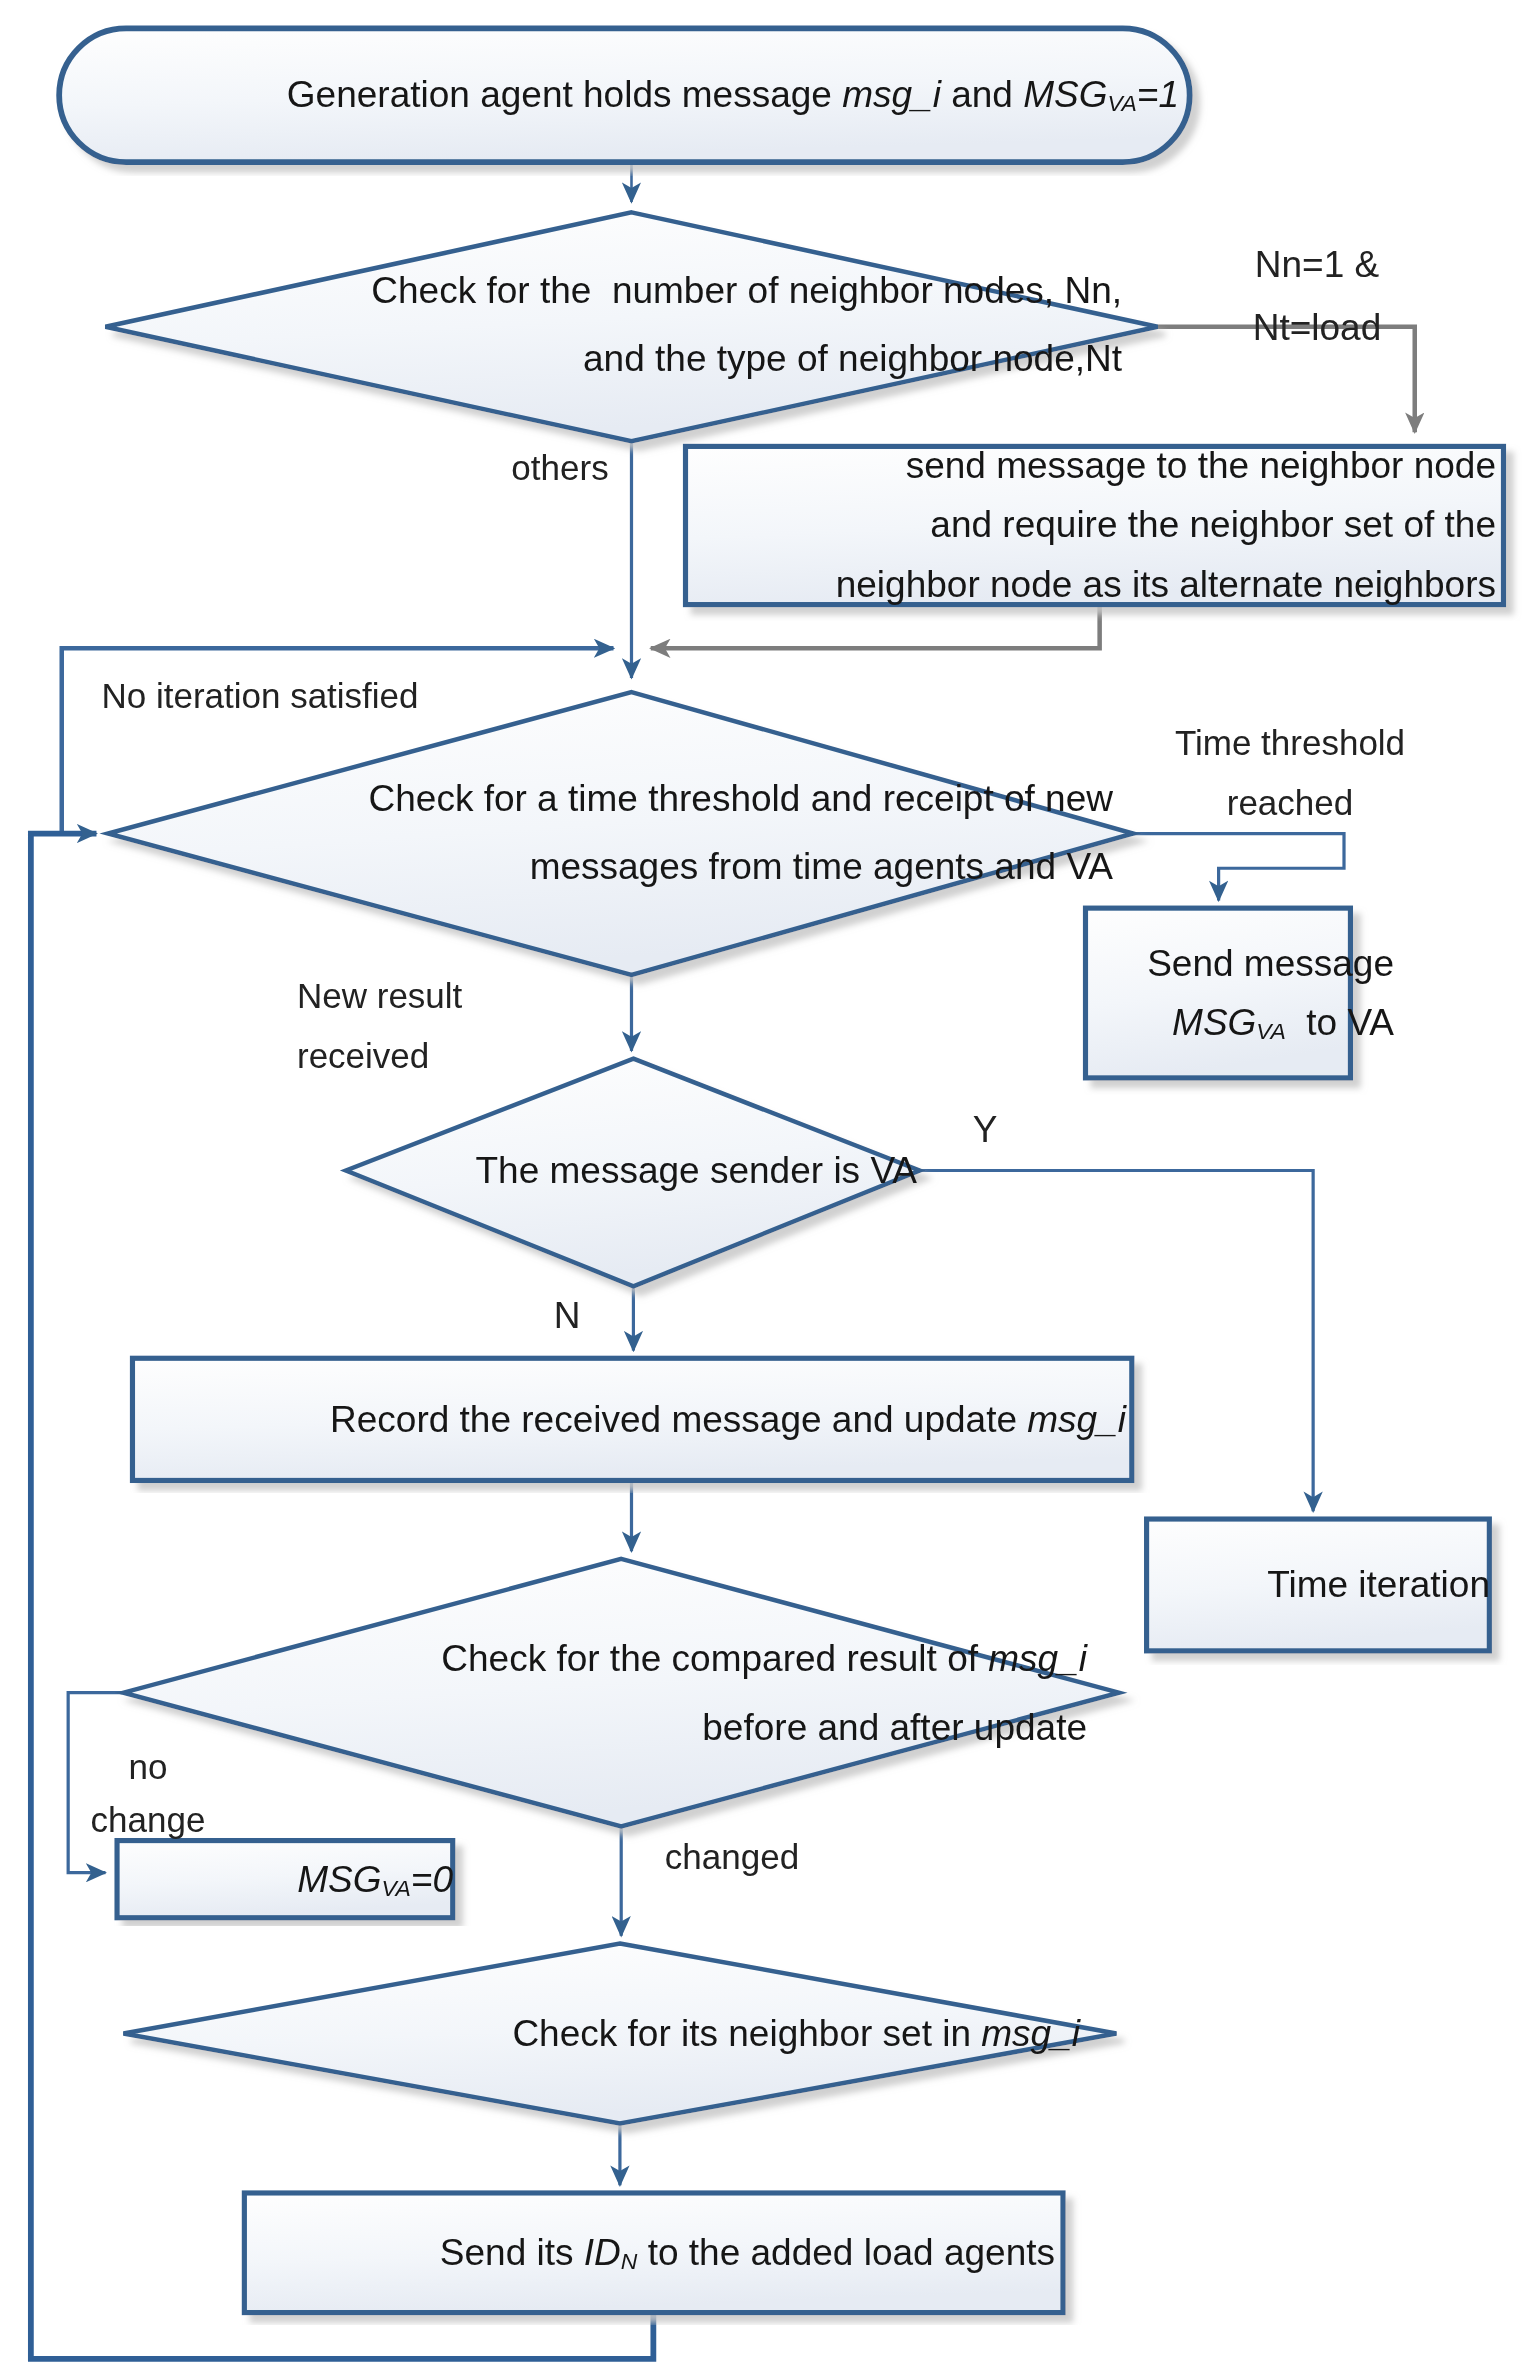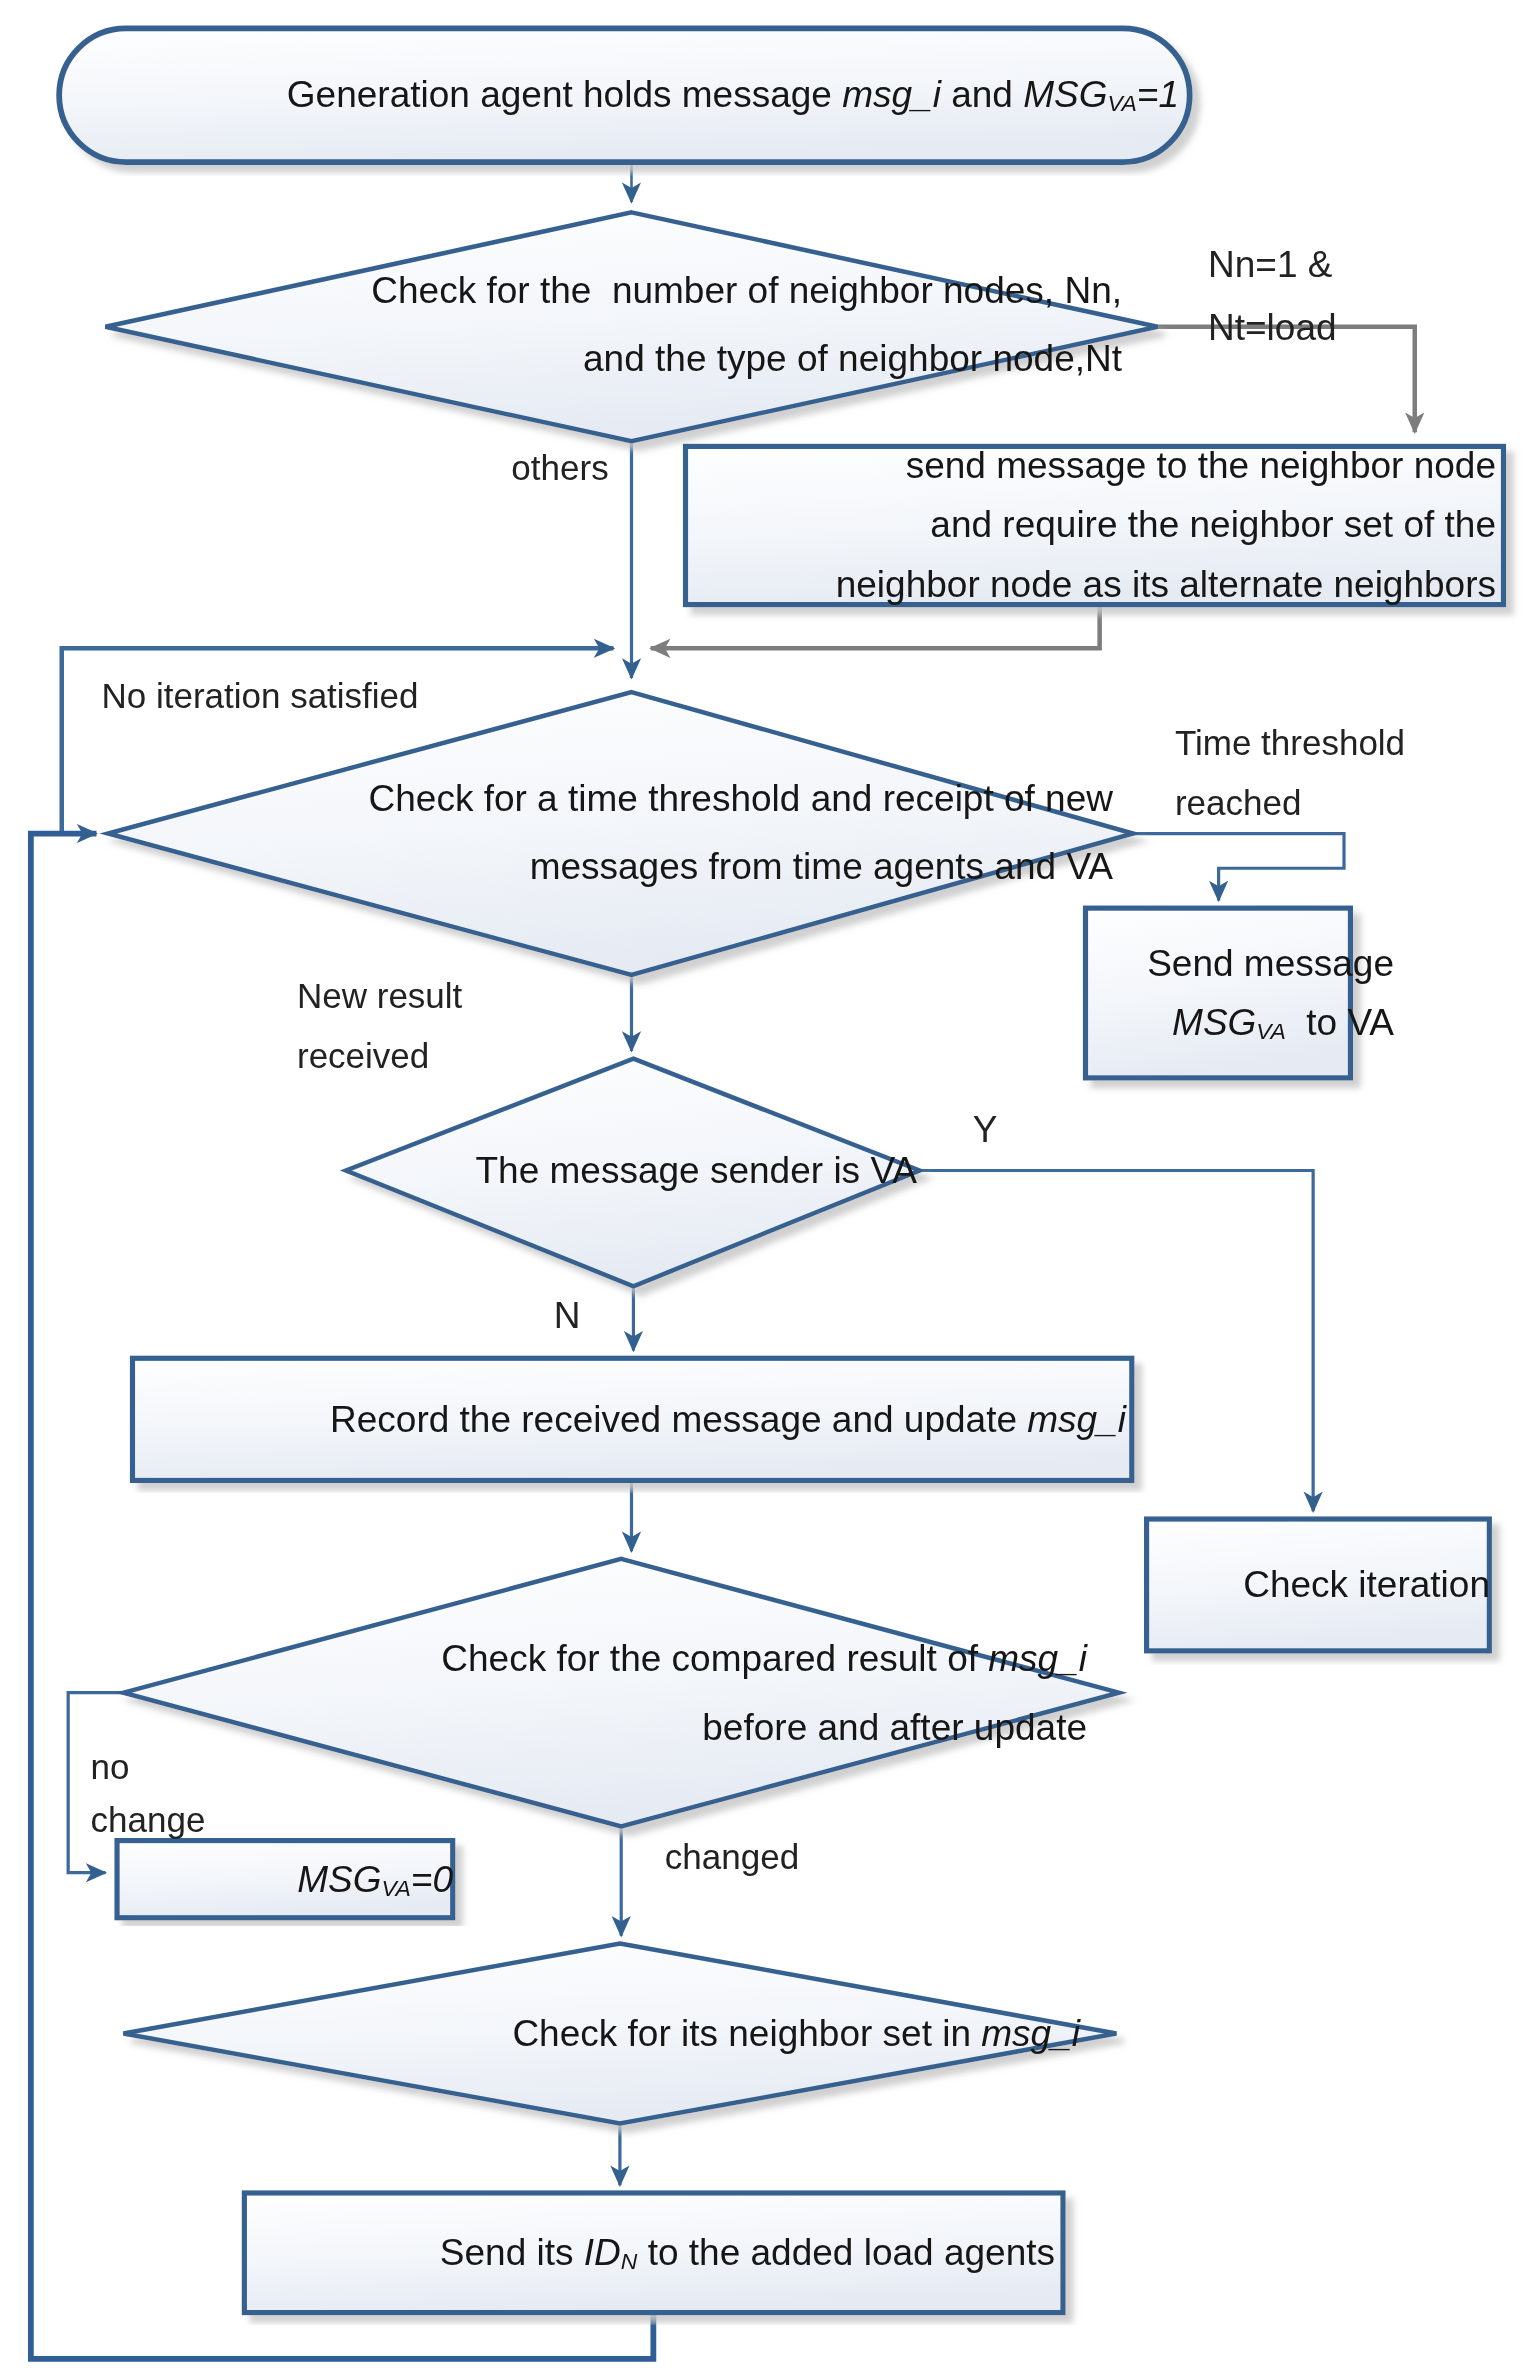--- a/index.html
+++ b/index.html
@@ -4,21 +4,21 @@
 <style>
   html,body{margin:0;padding:0;background:#ffffff;}
   body{width:1535px;height:2377px;position:relative;font-family:"Liberation Sans",sans-serif;}
   #stage{position:absolute;left:0;top:0;width:1535px;height:2377px;overflow:hidden;}
   svg.wires{position:absolute;left:0;top:0;}
   .txt{position:absolute;display:flex;align-items:center;justify-content:center;
        color:#161616;font-size:37px;line-height:1.6;pointer-events:none;}
   .txt .tw{display:block;width:100%;text-align:right;white-space:pre-wrap;}
   .dia{line-height:1.85;}
   .lbl{position:absolute;color:#222222;font-size:35px;line-height:1.7;
-       transform:translate(-50%,-50%);text-align:left;white-space:pre-wrap;pointer-events:none;}
+       transform:translate(-50%,-50%);text-align:center;white-space:pre-wrap;pointer-events:none;}
   .lbl-left{transform:none;text-align:left;}
   .big{font-size:37px;}
   .i{font-style:italic;}
   .s{font-size:0.62em;vertical-align:-0.18em;}
 </style>
 </head>
 <body>
 
 <div id="stage">
 
@@ -91,21 +91,21 @@
 
   <div class="txt dia" style="left:351px;top:1076px;width:566px;height:190px;">
     <span class="tw"><span>The message sender is VA</span></span>
     </div>
 
   <div class="txt" style="left:139px;top:1359px;width:987px;height:122px;">
     <span class="tw"><span>Record the received message and update </span><span class="i">msg_i</span></span>
     </div>
 
   <div class="txt" style="left:1147px;top:1519px;width:343px;height:132px;">
-    <span class="tw"><span>Check iteration</span></span>
+    <span class="tw"><span>Time iteration</span></span>
     </div>
 
   <div class="txt dia" style="left:154px;top:1579px;width:933px;height:229px;">
     <span class="tw"><span>Check for the compared result of </span><span class="i">msg_i</span><br><span>before and after update</span></span>
     </div>
 
   <div class="txt" style="left:117px;top:1841px;width:336px;height:77px;">
     <span class="tw"><span class="i">MSG</span><span class="i s">VA</span><span class="i">=0</span></span>
     </div>
 

